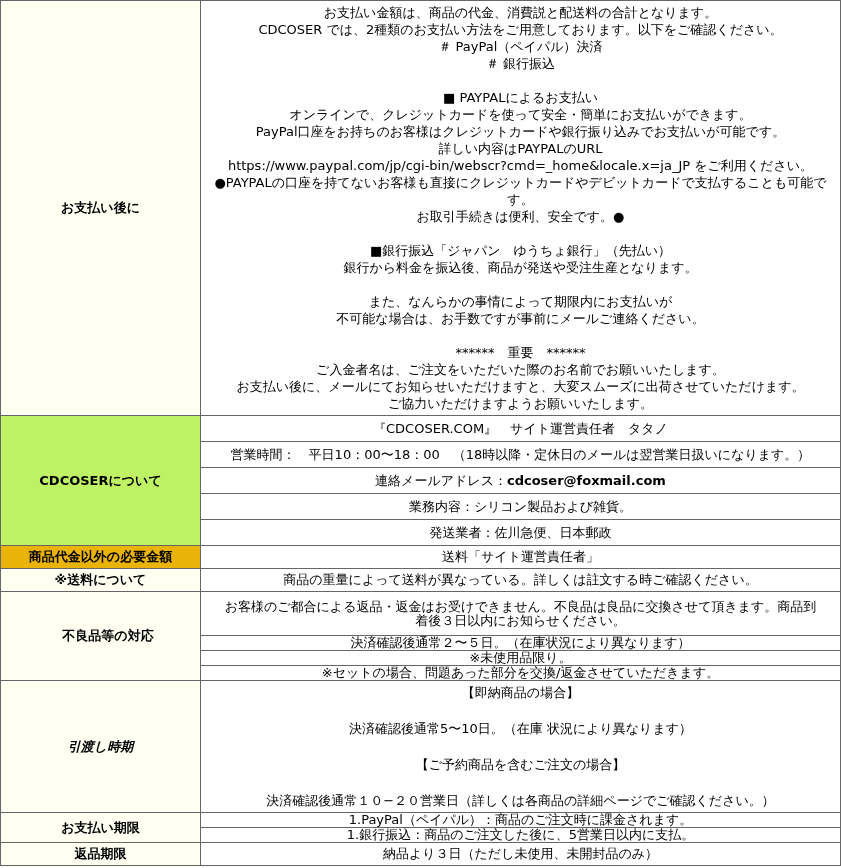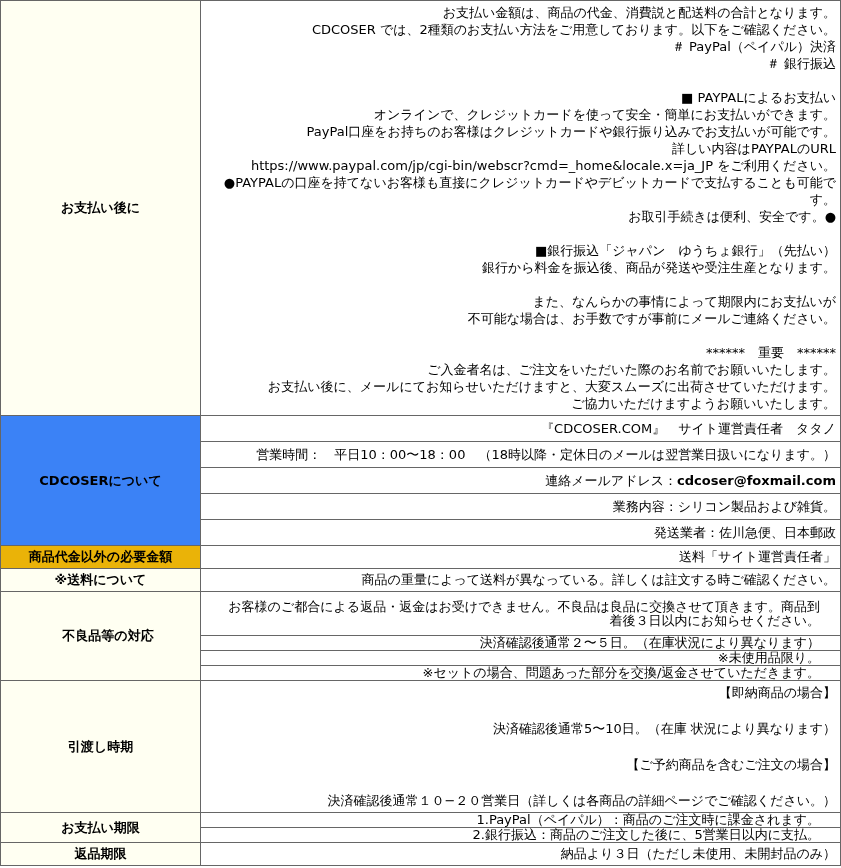--- a/index.html
+++ b/index.html
@@ -21,21 +21,21 @@
     vertical-align: middle;
     overflow: hidden;
   }
   th {
     background: #fffff2;
     font-weight: bold;
     text-align: center;
     font-size: 13px;
     padding: 2px;
   }
-  td { padding: 1px 4px; text-align: right; }
+  td { padding: 1px 4px; text-align: center; }
   .pre {
     white-space: pre-wrap;
     word-break: break-all;
     line-height: 17px;
   }
   .pre.wide { line-height: 18px; }
   td.pay { vertical-align: middle; padding: 3px 4px; height: 398px; }
   td.sub { height: 26px; margin-left: 38px; }
   td.fees { height: 22px; }
   td.note { height: 19px; }
@@ -78,21 +78,21 @@
 不可能な場合は、お手数ですが事前にメールご連絡ください。
 
 ******　重要　******
 ご入金者名は、ご注文をいただいた際のお名前でお願いいたします。
 お支払い後に、メールにてお知らせいただけますと、大変スムーズに出荷させていただけます。
 ご協力いただけますようお願いいたします。</div>
       </td>
     </tr>
 
     <tr>
-      <th rowspan="5" style="background: #3b82f6;">CDCOSERについて</th>
+      <th rowspan="5" style="background: #bef264;">CDCOSERについて</th>
       <td class="sub">『CDCOSER.COM』　サイト運営責任者　タタノ</td>
     </tr>
     <tr>
       <td class="sub">営業時間：　平日10：00〜18：00　（18時以降・定休日のメールは翌営業日扱いになります。）</td>
     </tr>
     <tr>
       <td class="sub"><span>連絡メールアドレス：</span><span class="bold">cdcoser@foxmail.com</span></td>
     </tr>
     <tr>
       <td class="sub">業務内容：シリコン製品および雑貨。</td>
@@ -119,38 +119,38 @@
       <td class="tight">決済確認後通常２〜５日。（在庫状況により異なります）</td>
     </tr>
     <tr>
       <td class="tight">※未使用品限り。</td>
     </tr>
     <tr>
       <td class="tight">※セットの場合、問題あった部分を交換/返金させていただきます。</td>
     </tr>
 
     <tr>
-      <th style="background: rgb(255, 255, 242);">引渡し時期</th>
+      <th style="background: rgb(255, 255, 242); font-style: italic;">引渡し時期</th>
       <td class="delivery">
         <div class="pre wide">【即納商品の場合】
 
 決済確認後通常5〜10日。（在庫 状況により異なります）
 
 【ご予約商品を含むご注文の場合】
 
 決済確認後通常１０−２０営業日（詳しくは各商品の詳細ページでご確認ください。）</div>
       </td>
     </tr>
 
     <tr>
       <th rowspan="2" style="background: rgb(255, 255, 242);">お支払い期限</th>
       <td class="tight">1.PayPal（ペイパル）：商品のご注文時に課金されます。</td>
     </tr>
     <tr>
-      <td class="tight">2.銀行振込：商品のご注文した後に、5営業日以内に支払。</td>
+      <td class="tight">1.銀行振込：商品のご注文した後に、5営業日以内に支払。</td>
     </tr>
 
     <tr>
       <th style="background: rgb(255, 255, 242);">返品期限</th>
       <td class="short">納品より３日（ただし未使用、未開封品のみ）</td>
     </tr>
 
   </tbody>
 </table>
 

